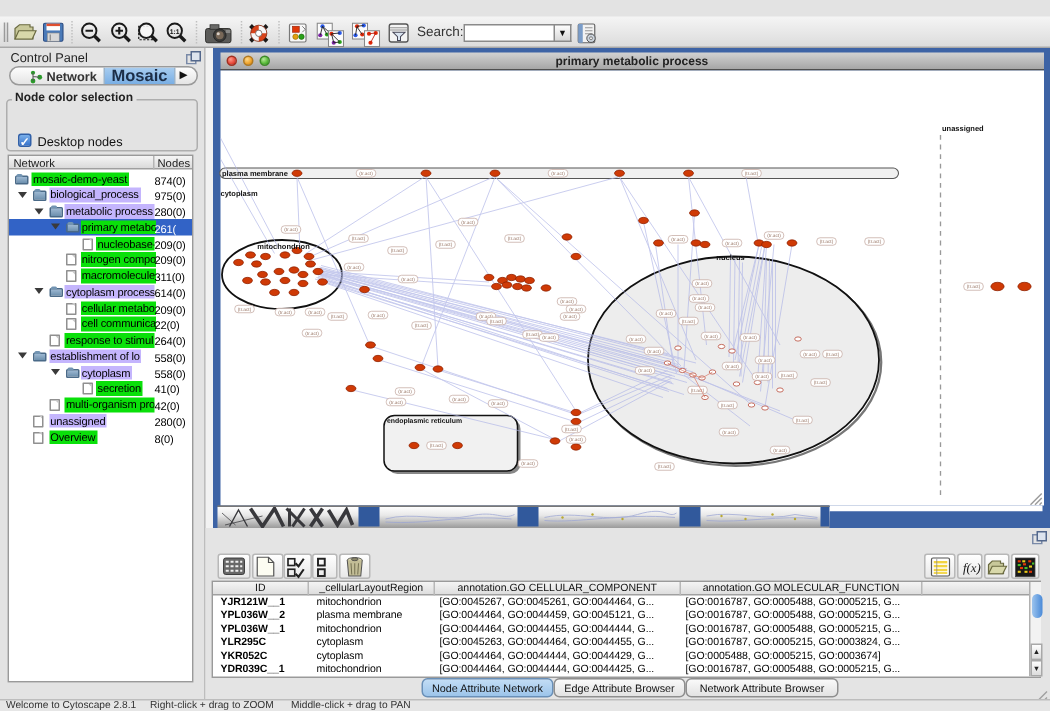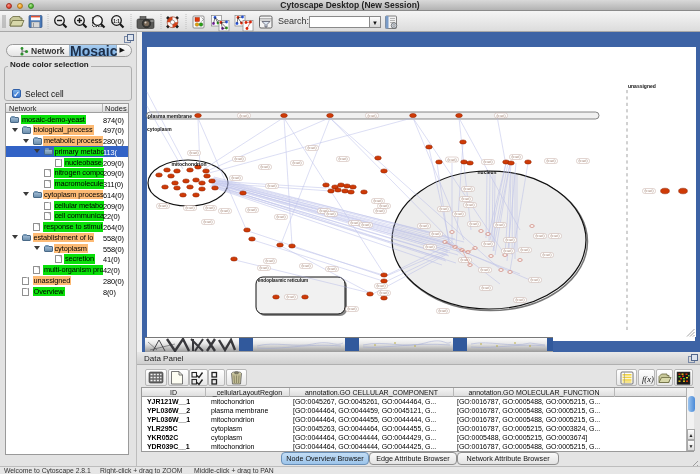--- a/index.html
+++ b/index.html
@@ -25,39 +25,39 @@
 #canvas{left:146.5px;top:47px;width:549.5px;height:290px;background:#fff}
 
 #strip{left:145px;top:337px;width:408px;height:15px;background:linear-gradient(#fdfdfd 0%,#e8e8e8 40%,#9a9a9a 100%);border-top:1px solid #777;overflow:hidden}
 #canvas2{left:553px;top:337px;width:142px;height:4px;background:#fff}
 #bluebottom{left:553px;top:341px;width:147px;height:11px;background:#3d63a5}
 
 #cpanel{left:0;top:32px;width:137px;height:434px;background:#e3e3e3;border-right:1px solid #bdbdbd}
 #cphead{position:absolute;left:0;top:0;width:137px;height:12px}
 #cphead span{position:absolute;left:7px;top:1px;font-size:8.5px;color:#222}
 #cptabs{position:absolute;left:6px;top:12px;width:126px;height:13px;background:linear-gradient(#fdfdfd,#e4e4e4);border:1px solid #9a9a9a;border-radius:7px;overflow:hidden}
-#tseg-mosaic{position:absolute;left:62px;top:0;width:48px;height:13px;background:linear-gradient(#a8cdf0,#71a9e2);border-left:1px solid #9ab4cc;border-right:1px solid #9ab4cc;text-align:center;font-size:14px;font-weight:bold;color:#1c2e48;line-height:12px}
+#tseg-mosaic{position:absolute;left:62px;top:0;width:48px;height:13px;background:linear-gradient(#a8cdf0,#71a9e2);border-left:1px solid #9ab4cc;border-right:1px solid #9ab4cc;text-align:center;font-size:11px;font-weight:bold;color:#1c2e48;line-height:12px}
 #tseg-net{position:absolute;left:14px;top:1px;font-size:8.5px;color:#333;font-weight:bold}
 #tseg-arr{position:absolute;right:6px;top:1px;font-size:7px;color:#111}
 #grpbox{position:absolute;left:4px;top:34px;width:128px;height:35px;border:1px solid #aeaeae;border-radius:3px}
 #grplbl{position:absolute;left:8px;top:28px;font-size:8px;font-weight:bold;color:#222;background:#e3e3e3;padding:0 2px}
 #combo{position:absolute;left:10px;top:40px;width:116px;height:13px;background:linear-gradient(#ffffff,#e2e2e2);border:1px solid #9a9a9a;border-radius:6px}
 #combo span{position:absolute;left:9px;top:1px;font-size:8.5px;color:#111;line-height:12px}
 #chk{position:absolute;left:12px;top:57px;width:9px;height:9px;background:linear-gradient(#7ab0ea,#3672cc);border:1px solid #3060a8;border-radius:2px;color:#fff;font-size:8px;line-height:9px;text-align:center;font-weight:bold}
 #chklbl{position:absolute;left:25px;top:57px;font-size:8.5px;color:#111}
 #tree{position:absolute;left:5px;top:71px;width:124px;height:352px;background:#fff;border:1px solid #9a9a9a}
 #treehd{position:absolute;left:0;top:0;width:122px;height:9px;background:linear-gradient(#f6f6f6,#dadada);border-bottom:1px solid #9f9f9f;font-size:7.5px;color:#222}
 #treehd .n1{position:absolute;left:3px;top:0px}
 #treehd .n2{position:absolute;left:99px;top:0px}
 #treehd .dv{position:absolute;left:96px;top:0;width:1px;height:9px;background:#b5b5b5}
 .trow{position:absolute;left:0;width:122px;height:10.75px;font-size:7.4px;letter-spacing:-0.1px;color:#000;white-space:nowrap}
 .trow .arr{position:absolute;top:3px;width:0;height:0;border-left:3px solid transparent;border-right:3px solid transparent;border-top:4px solid #3a3a3a}
 .trow .cnt{position:absolute;left:97px;top:1.5px;font-size:7.4px}
 .trow .hl{position:absolute;top:0.5px;padding:0 1px;line-height:9.5px;height:9.5px}
-.g{background:#0ae00a}.r{background:#fdba74}
+.g{background:#0ae00a}.r{background:#c4b5fd}
 .fold{position:absolute;top:2.5px;width:9px;height:6.5px;background:linear-gradient(#9db8d2,#6d90ae);border:0.5px solid #4a6a88;border-radius:1px}
 .fold:before{content:"";position:absolute;left:0;top:-2px;width:4px;height:2px;background:#7294b2;border-radius:1px 1px 0 0}
 .file{position:absolute;top:1.5px;width:6.5px;height:8px;background:#fff;border:0.6px solid #909090;border-radius:0.5px}
 .file:before{content:"";position:absolute;right:-0.5px;top:-0.5px;border-style:solid;border-width:0 2.5px 2.5px 0;border-color:transparent #c8c8c8 transparent transparent}
 
 #dpanel{left:137px;top:352px;width:563px;height:114px;background:#e4e4e4}
 #dphead{position:absolute;left:0;top:0;width:563px;height:13px;background:linear-gradient(#e9e9e9,#cfcfcf);border-bottom:1px solid #b0b0b0}
 #dphead span{position:absolute;left:7px;top:1.5px;font-size:8px;color:#222}
 .dbtn{position:absolute;top:17px;height:17px;background:linear-gradient(#ffffff,#e8e8e8);border:1px solid #b8b8b8;border-radius:2px}
 #dtable{position:absolute;left:4px;top:35px;width:553px;height:65px;background:#fff;border:1px solid #9a9a9a}
@@ -71,26 +71,20 @@
 #dthumb{position:absolute;left:0.5px;top:8px;width:7px;height:16px;background:linear-gradient(90deg,#9cc4ee,#4a8ad8);border-radius:3.5px}
 .sarr{position:absolute;left:0;width:8px;height:11px;background:linear-gradient(#fdfdfd,#dcdcdc);border:1px solid #a8a8a8;font-size:5px;text-align:center;line-height:11px;color:#222}
 
 .btab{position:absolute;top:100px;height:13px;border:1px solid #8f8f8f;font-size:7.2px;text-align:center;color:#111;background:linear-gradient(#fafafa,#e2e2e2);line-height:12px;border-radius:4px 4px 4px 4px}
 #btab1{left:144px;top:100px;width:88px;background:linear-gradient(#c3ddf5,#9cc4ea);border-color:#6a90b8}
 
 #sbar{left:0;top:466px;width:700px;height:8px;background:#e6e6e6;border-top:1px solid #bdbdbd;font-size:6.8px;color:#333}
 #sbar span{position:absolute;top:0px}
 </style></head><body>
 <div id="app">
-<div id="mtb" class="abs">
-      <div class="light" id="lr"></div>
-      <div class="light" id="lo"></div>
-      <div class="light" id="lg"></div>
-      <div class="ttl">Cytoscape Desktop (New Session)</div>
-    </div>
 <div id="tbar" class="abs"></div>
 <svg class="abs" style="left:0;top:11px" width="700" height="21" viewBox="0 0 700 21">
  <g stroke="#9a9a9a" stroke-width="1">
         <line x1="3" y1="4" x2="3" y2="17"></line>
         <line x1="5" y1="4" x2="5" y2="17"></line>
       </g>
  <g stroke="#c0c0c0" stroke-dasharray="1,1">
         <line x1="48" y1="3" x2="48" y2="18"></line>
         <line x1="131" y1="3" x2="131" y2="18"></line>
         <line x1="161" y1="3" x2="161" y2="18"></line>
@@ -207,20 +201,26 @@
         <line x1="390" y1="11.5" x2="395" y2="11.5" stroke="#999" stroke-width="0.7"></line>
         <circle cx="394" cy="14.5" r="2.8" fill="#cdd5de" stroke="#444" stroke-width="0.6"></circle>
         <circle cx="394" cy="14.5" r="1" fill="#eee" stroke="#444" stroke-width="0.4"></circle>
       </g>
 </svg>
 <span class="abs" id="searchlbl">Search:</span>
 <div class="abs" id="searchbox"></div>
 <div class="abs" id="searchdrop">▼</div>
 <div id="desktop" class="abs"></div>
 <div id="bframe" class="abs"></div>
+<div id="iwin-tb" class="abs">
+      <div class="light" style="left:4px;background:radial-gradient(circle at 35% 30%,#ff9a8a,#e6493a 60%,#b02015);border:.5px solid #a03020"></div>
+      <div class="light" style="left:15px;background:radial-gradient(circle at 35% 30%,#ffd98a,#f0a32a 60%,#c07b10);border:.5px solid #b07820"></div>
+      <div class="light" style="left:26px;background:radial-gradient(circle at 35% 30%,#b8e89a,#58ba38 60%,#2f8f1f);border:.5px solid #3d8a28"></div>
+      <div class="ttl">primary metabolic process</div>
+    </div>
 <div id="canvas" class="abs"></div>
 <div id="canvas2" class="abs"></div>
 <div id="bluebottom" class="abs"></div>
 <div id="strip" class="abs"></div>
 <svg class="abs" style="left:145px;top:337px" width="408" height="15" viewBox="0 0 408 15">
  <g stroke="#38383c" fill="none">
         <path d="M8 14 L14 3 L20 14" stroke-width="0.9"></path>
         <path d="M22 2 L30 14 L38 2 L44 14" stroke-width="2.4"></path>
         <path d="M48 2 L48 14 M46 2 L58 14 M58 2 L50 14" stroke-width="2"></path>
         <path d="M62 2 L70 14 M70 2 L62 14 M74 3 L80 13 L86 3 L90 13" stroke-width="2.4"></path>
@@ -487,68 +487,71 @@
 <g stroke="#9a9a9a" stroke-width="0.9">
         <line x1="687" y1="336.5" x2="694.5" y2="329"></line>
         <line x1="690" y1="336.5" x2="694.5" y2="332"></line>
         <line x1="693" y1="336.5" x2="694.5" y2="335"></line>
       </g>
 <g stroke="#d98070" stroke-width="0.5" fill="none">
         <path d="M455 247 L462 250 L468 252 L475 248 M462 250 L470 265 M455 247 L445 242"></path>
       </g>
 </svg>
     <div id="cpanel" class="abs">
+ <div id="cphead">
+        <span>Control Panel</span>
+      </div>
  <svg style="position:absolute;left:124px;top:2px" width="10" height="9" viewBox="0 0 10 9">
         <rect x="0.5" y="2.5" width="6" height="6" fill="none" stroke="#7a8aa8" stroke-width="1"></rect>
         <rect x="3.5" y="0.5" width="6" height="6" fill="#dde4ee" stroke="#54688c" stroke-width="1"></rect>
       </svg>
  <div id="cptabs">
    <svg style="position:absolute;left:13px;top:2px" width="9" height="9" viewBox="0 0 9 9">
           <circle cx="2" cy="1.5" r="1.4" fill="#2a9a2a"></circle>
           <circle cx="2" cy="7" r="1.6" fill="#2a9a2a"></circle>
           <circle cx="6.5" cy="4.5" r="1.6" fill="#2a9a2a"></circle>
           <path d="M2 1.5 L2 7 M2 4 L6.5 4.5" stroke="#555" stroke-width="0.7" fill="none"></path>
         </svg>
    <div id="tseg-net" style="left:24px">Network</div>
    <div id="tseg-mosaic">Mosaic</div>
    <div id="tseg-arr">▶</div>
  </div>
  <div id="grpbox"></div>
  <div id="grplbl">Node color selection</div>
  <div id="chk">✓</div>
-      <div id="chklbl">Select cell</div>
+      <div id="chklbl">Desktop nodes</div>
  <div id="tree">
   <div id="treehd">
           <span class="n1">Network</span>
           <span class="dv"></span>
           <span class="n2">Nodes</span>
         </div>
 <div class="trow" style="top:10.00px">
           <span class="fold" style="left:4px"></span>
           <span class="hl g" style="left:15.0px;max-width:82px;overflow:hidden;display:inline-block;white-space:nowrap">mosaic-demo-yeast</span>
           <span class="cnt" style="">874(0)</span>
         </div>
 <div class="trow" style="top:20.75px">
           <span class="arr" style="left:6px"></span>
           <span class="fold" style="left:16px"></span>
           <span class="hl r" style="left:26.5px;max-width:70px;overflow:hidden;display:inline-block;white-space:nowrap">biological_process</span>
-          <span class="cnt" style="">497(0)</span>
+          <span class="cnt" style="">975(0)</span>
         </div>
 <div class="trow" style="top:31.50px">
           <span class="arr" style="left:17px"></span>
           <span class="fold" style="left:27px"></span>
           <span class="hl r" style="left:37.0px;max-width:60px;overflow:hidden;display:inline-block;white-space:nowrap">metabolic process</span>
           <span class="cnt" style="">280(0)</span>
         </div>
 <div class="trow" style="top:42.25px">
           <span style="position:absolute;left:0;top:0;width:122px;height:10.5px;background:#3263c6"></span>
           <span class="arr" style="left:28px"></span>
           <span class="fold" style="left:38px"></span>
           <span class="hl g" style="left:47.5px;max-width:50px;overflow:hidden;display:inline-block;white-space:nowrap">primary metabo</span>
-          <span class="cnt" style="color:#fff">113(</span>
+          <span class="cnt" style="color:#fff">261(</span>
         </div>
 <div class="trow" style="top:53.00px">
           <span class="file" style="left:49px"></span>
           <span class="hl g" style="left:58.0px;max-width:39px;overflow:hidden;display:inline-block;white-space:nowrap">nucleobase-</span>
           <span class="cnt" style="">209(0)</span>
         </div>
 <div class="trow" style="top:63.75px">
           <span class="file" style="left:38px"></span>
           <span class="hl g" style="left:47.5px;max-width:50px;overflow:hidden;display:inline-block;white-space:nowrap">nitrogen compo</span>
           <span class="cnt" style="">209(0)</span>
@@ -607,23 +610,20 @@
           <span class="cnt" style="">280(0)</span>
         </div>
 <div class="trow" style="top:182.00px">
           <span class="file" style="left:16px"></span>
           <span class="hl g" style="left:26.5px;max-width:70px;overflow:hidden;display:inline-block;white-space:nowrap">Overview</span>
           <span class="cnt" style="">8(0)</span>
         </div>
  </div>
 </div>
 <div id="dpanel" class="abs">
- <div id="dphead">
-        <span>Data Panel</span>
-      </div>
  <svg style="position:absolute;left:551px;top:2px" width="10" height="9" viewBox="0 0 10 9">
         <rect x="0.5" y="2.5" width="6" height="6" fill="none" stroke="#7a8aa8" stroke-width="1"></rect>
         <rect x="3.5" y="0.5" width="6" height="6" fill="#dde4ee" stroke="#54688c" stroke-width="1"></rect>
       </svg>
  <div class="dbtn" style="left:8px;width:22px"></div>
       <div class="dbtn" style="left:31px;width:21px"></div>
       <div class="dbtn" style="left:52px;width:19px"></div>
       <div class="dbtn" style="left:71px;width:17px"></div>
       <div class="dbtn" style="left:89px;width:21px"></div>
  <div class="dbtn" style="left:479px;width:21px"></div>
@@ -744,21 +744,21 @@
           <span class="c2">mitochondrion</span>
           <span class="c3">[GO:0044464, GO:0044444, GO:0044425, G...</span>
           <span class="c4">[GO:0016787, GO:0005488, GO:0005215, G...</span>
         </div>
   <div id="dscroll">
           <div id="dthumb"></div>
           <div class="sarr" style="top:41px">▲</div>
           <div class="sarr" style="top:52px">▼</div>
         </div>
  </div>
- <div class="btab" id="btab1">Node Overview Browser</div>
+ <div class="btab" id="btab1">Node Attribute Network</div>
  <div class="btab" style="left:232px;width:88px">Edge Attribute Browser</div>
  <div class="btab" style="left:320px;width:102px">Network Attribute Browser</div>
 </div>
 <svg class="abs" style="left:688px;top:458px" width="11" height="13" viewBox="0 0 11 13">
       <g stroke="#a0a0a0" stroke-width="1">
         <line x1="1" y1="12" x2="10" y2="3"></line>
         <line x1="5" y1="12" x2="10" y2="7"></line>
         <line x1="9" y1="12" x2="10" y2="11"></line>
       </g>
     </svg>

